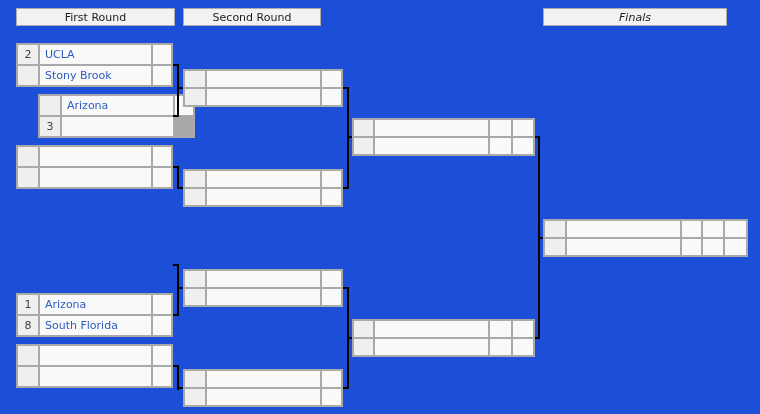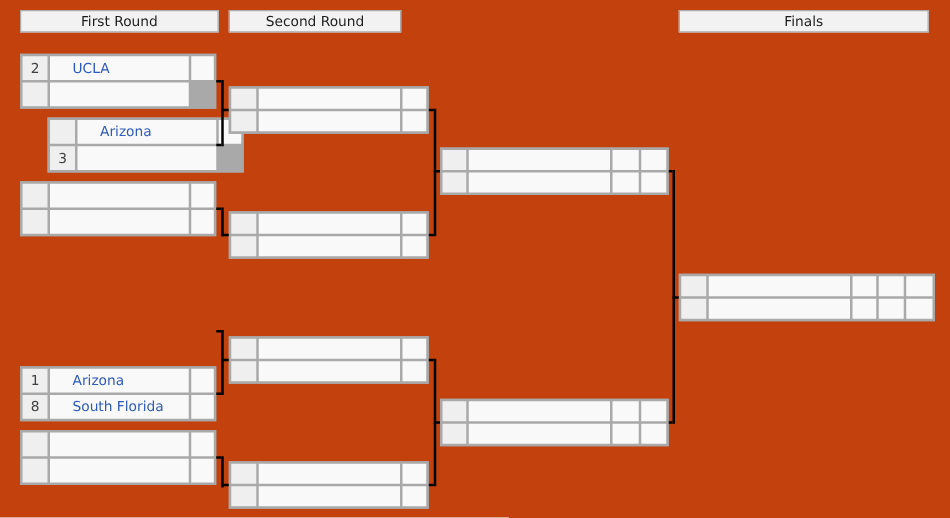--- a/index.html
+++ b/index.html
@@ -1,47 +1,48 @@
 <!DOCTYPE html>
 <html><head>
 <meta charset="utf-8">
 <style>
   html,body{margin:0;padding:0;background:#ffffff;}
-  #stage{position:relative;width:760px;height:414px;background:#c2410c;
+  #stage{position:relative;width:760px;height:414px;background:#1d4ed8;
          font-family:"DejaVu Sans","Liberation Sans",sans-serif;font-size:11px;overflow:hidden;}
   .round-header{position:absolute;height:18px;box-sizing:border-box;background:#f2f2f2;
          border:1px solid #ababab;color:#1c1c1c;display:flex;align-items:center;justify-content:center;}
   .match{position:absolute;display:grid;gap:2px;background:#a9a9a9;border:2px solid #a9a9a9;box-sizing:border-box;}
   .r1{width:157px;grid-template-columns:20px 1fr 18px;grid-auto-rows:19px;}
   .r2{width:160px;grid-template-columns:20px 1fr 19px;grid-auto-rows:16px;}
   .sf{width:183px;grid-template-columns:19px 1fr 21px 20px;grid-auto-rows:16px;}
   .fi{width:205px;grid-template-columns:20px 1fr 19px 20px 21px;grid-auto-rows:16px;}
   .cell{background:#f9f9f9;overflow:hidden;white-space:nowrap;}
   .seed{background:#efefef;color:#404040;text-align:center;}
-  .name{padding-left:18px;color:#2d5bbd;}
+  .name{padding-left:5px;color:#2d5bbd;}
   .name.link{cursor:pointer;}
   .r1 .cell{line-height:19px;}
   .r2 .cell,.sf .cell,.fi .cell{line-height:16px;}
   .ch{position:absolute;height:2px;background:#000000;}
   .cv{position:absolute;width:2px;background:#000000;}
 </style>
 </head>
 <body>
 
 <div id="stage">
 
   <div class="round-header" style="left:16px;top:8px;width:159px;">First Round</div>
   <div class="round-header" style="left:183px;top:8px;width:138px;">Second Round</div>
-  <div class="round-header" style="left:543px;top:8px;width:200px;">Finals</div>
+  <div class="round-header" style="left:543px;top:8px;width:184px;font-style:italic;">Finals</div>
 
   <div class="match r1" style="left:16px;top:43px;">
     <div class="cell seed">2</div>
     <div class="cell name link">UCLA</div>
     <div class="cell"></div>
     <div class="cell seed"></div>
+    <div class="cell name link">Stony Brook</div>
     <div class="cell"></div>
   </div>
 
   <div class="match r1" style="left:16px;top:94px;margin-left:22px;">
     <div class="cell seed"></div>
     <div class="cell name link">Arizona</div>
     <div class="cell"></div>
     <div class="cell seed">3</div>
     <div class="cell"></div>
   </div>

